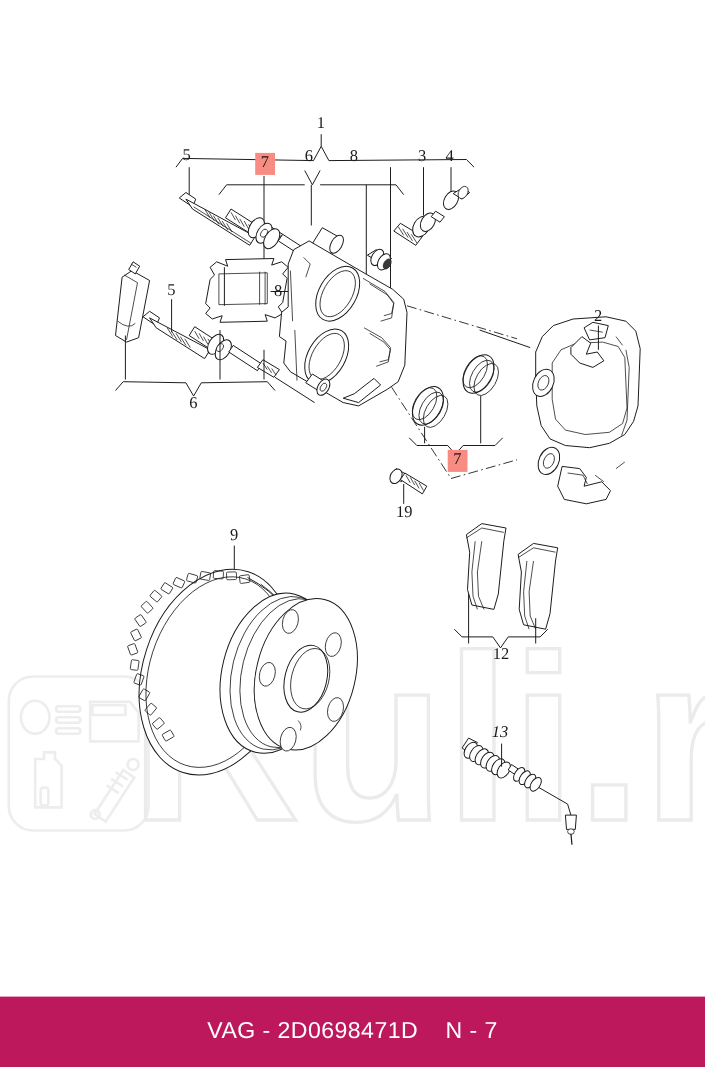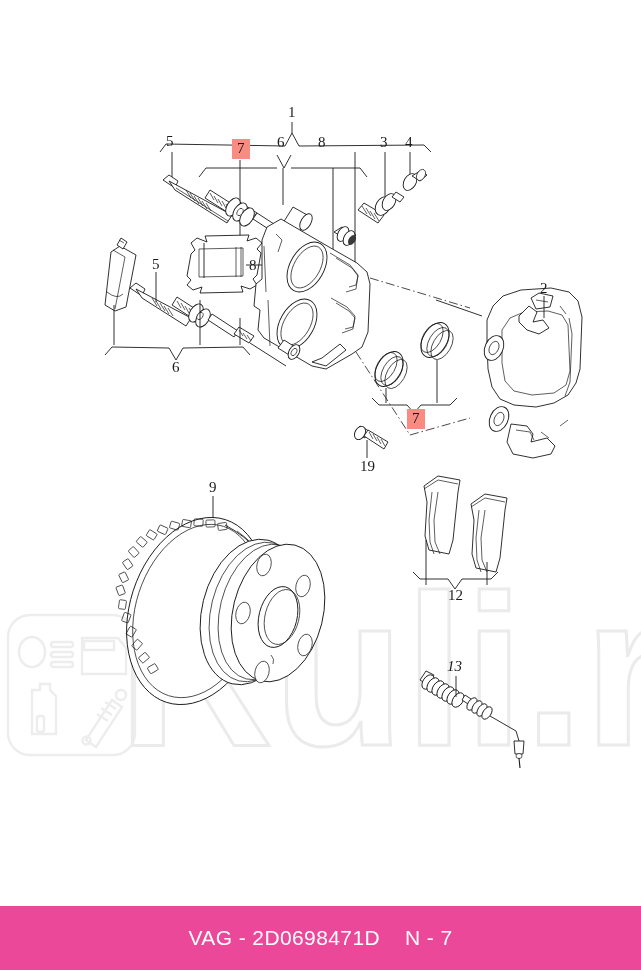--- a/index.html
+++ b/index.html
@@ -45,21 +45,21 @@
   .callout.hl {
     background: #f98c82;
     padding: 2px 5px 3px 5px;
     color: #111111;
   }
   
   #footer {
     position: absolute;
     left: 0; top: 906px;
     width: 641px; height: 64px;
-    background: #ec4899;
+    background: #be185d;
     z-index: 6;
     display: flex;
     align-items: center;
     justify-content: center;
   }
   #footer .ftxt {
     color: #ffffff;
     font-family: "Liberation Sans", sans-serif;
     font-size: 21px;
     letter-spacing: 0.4px;

